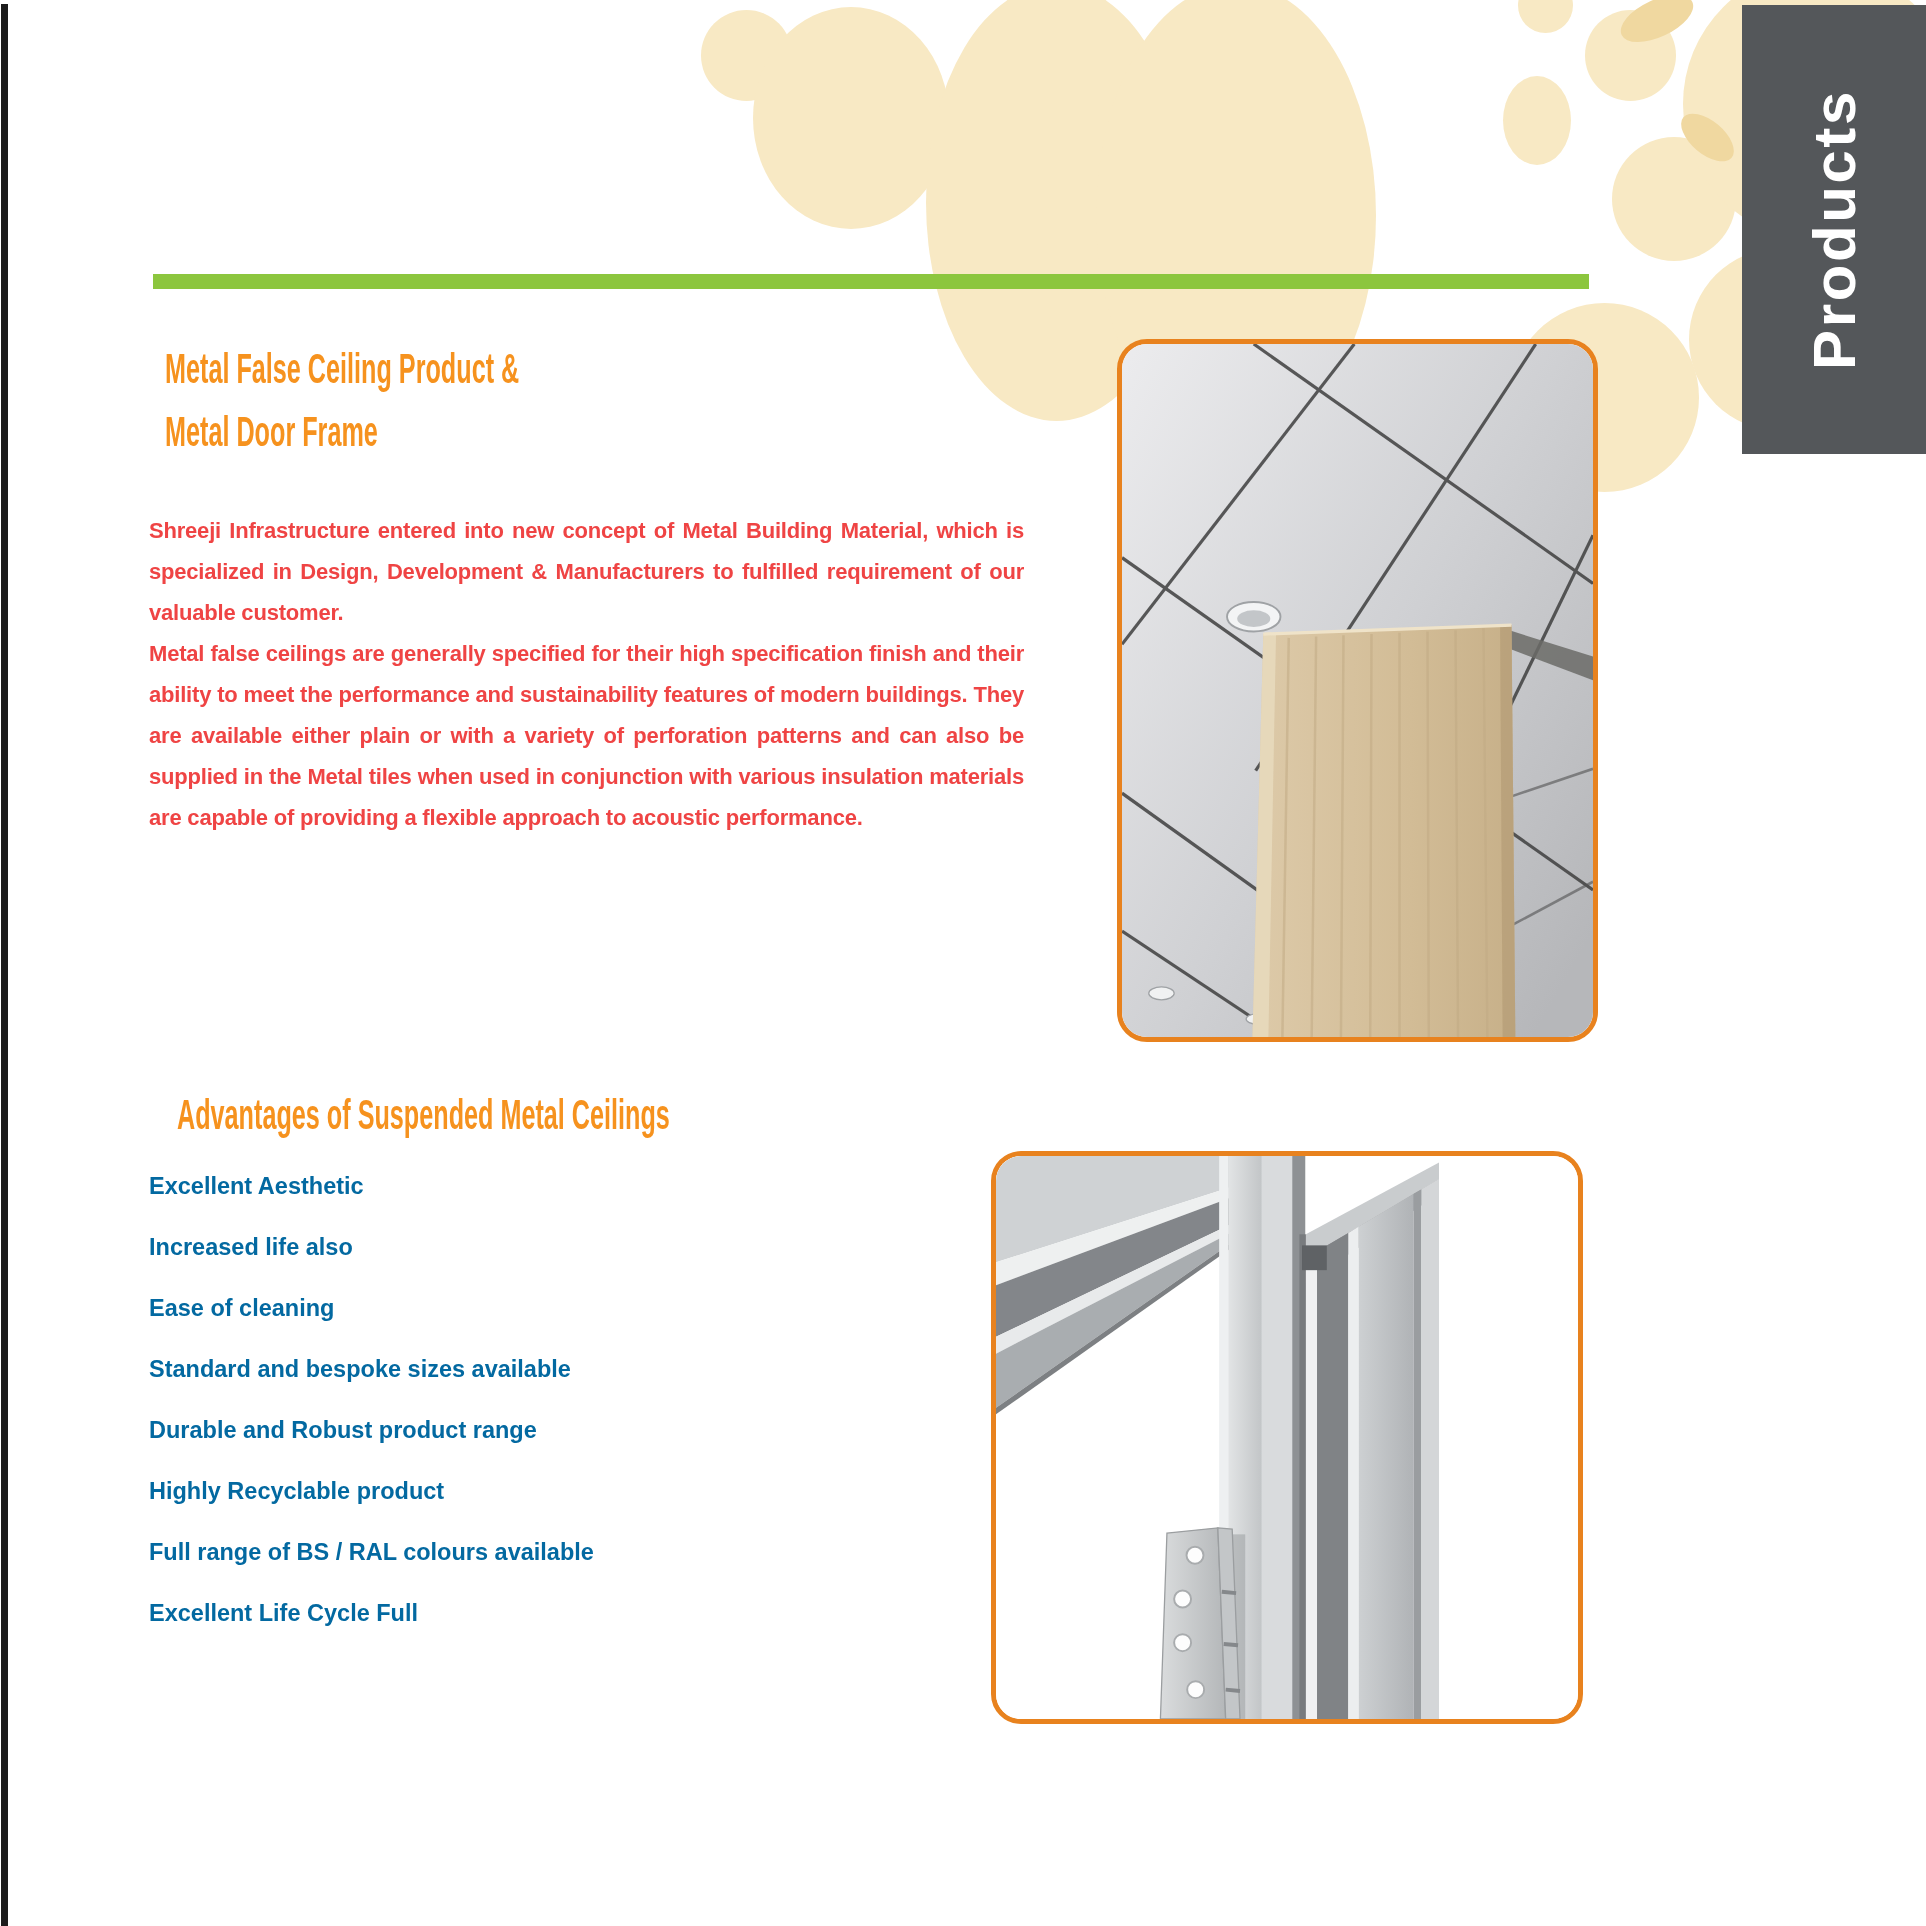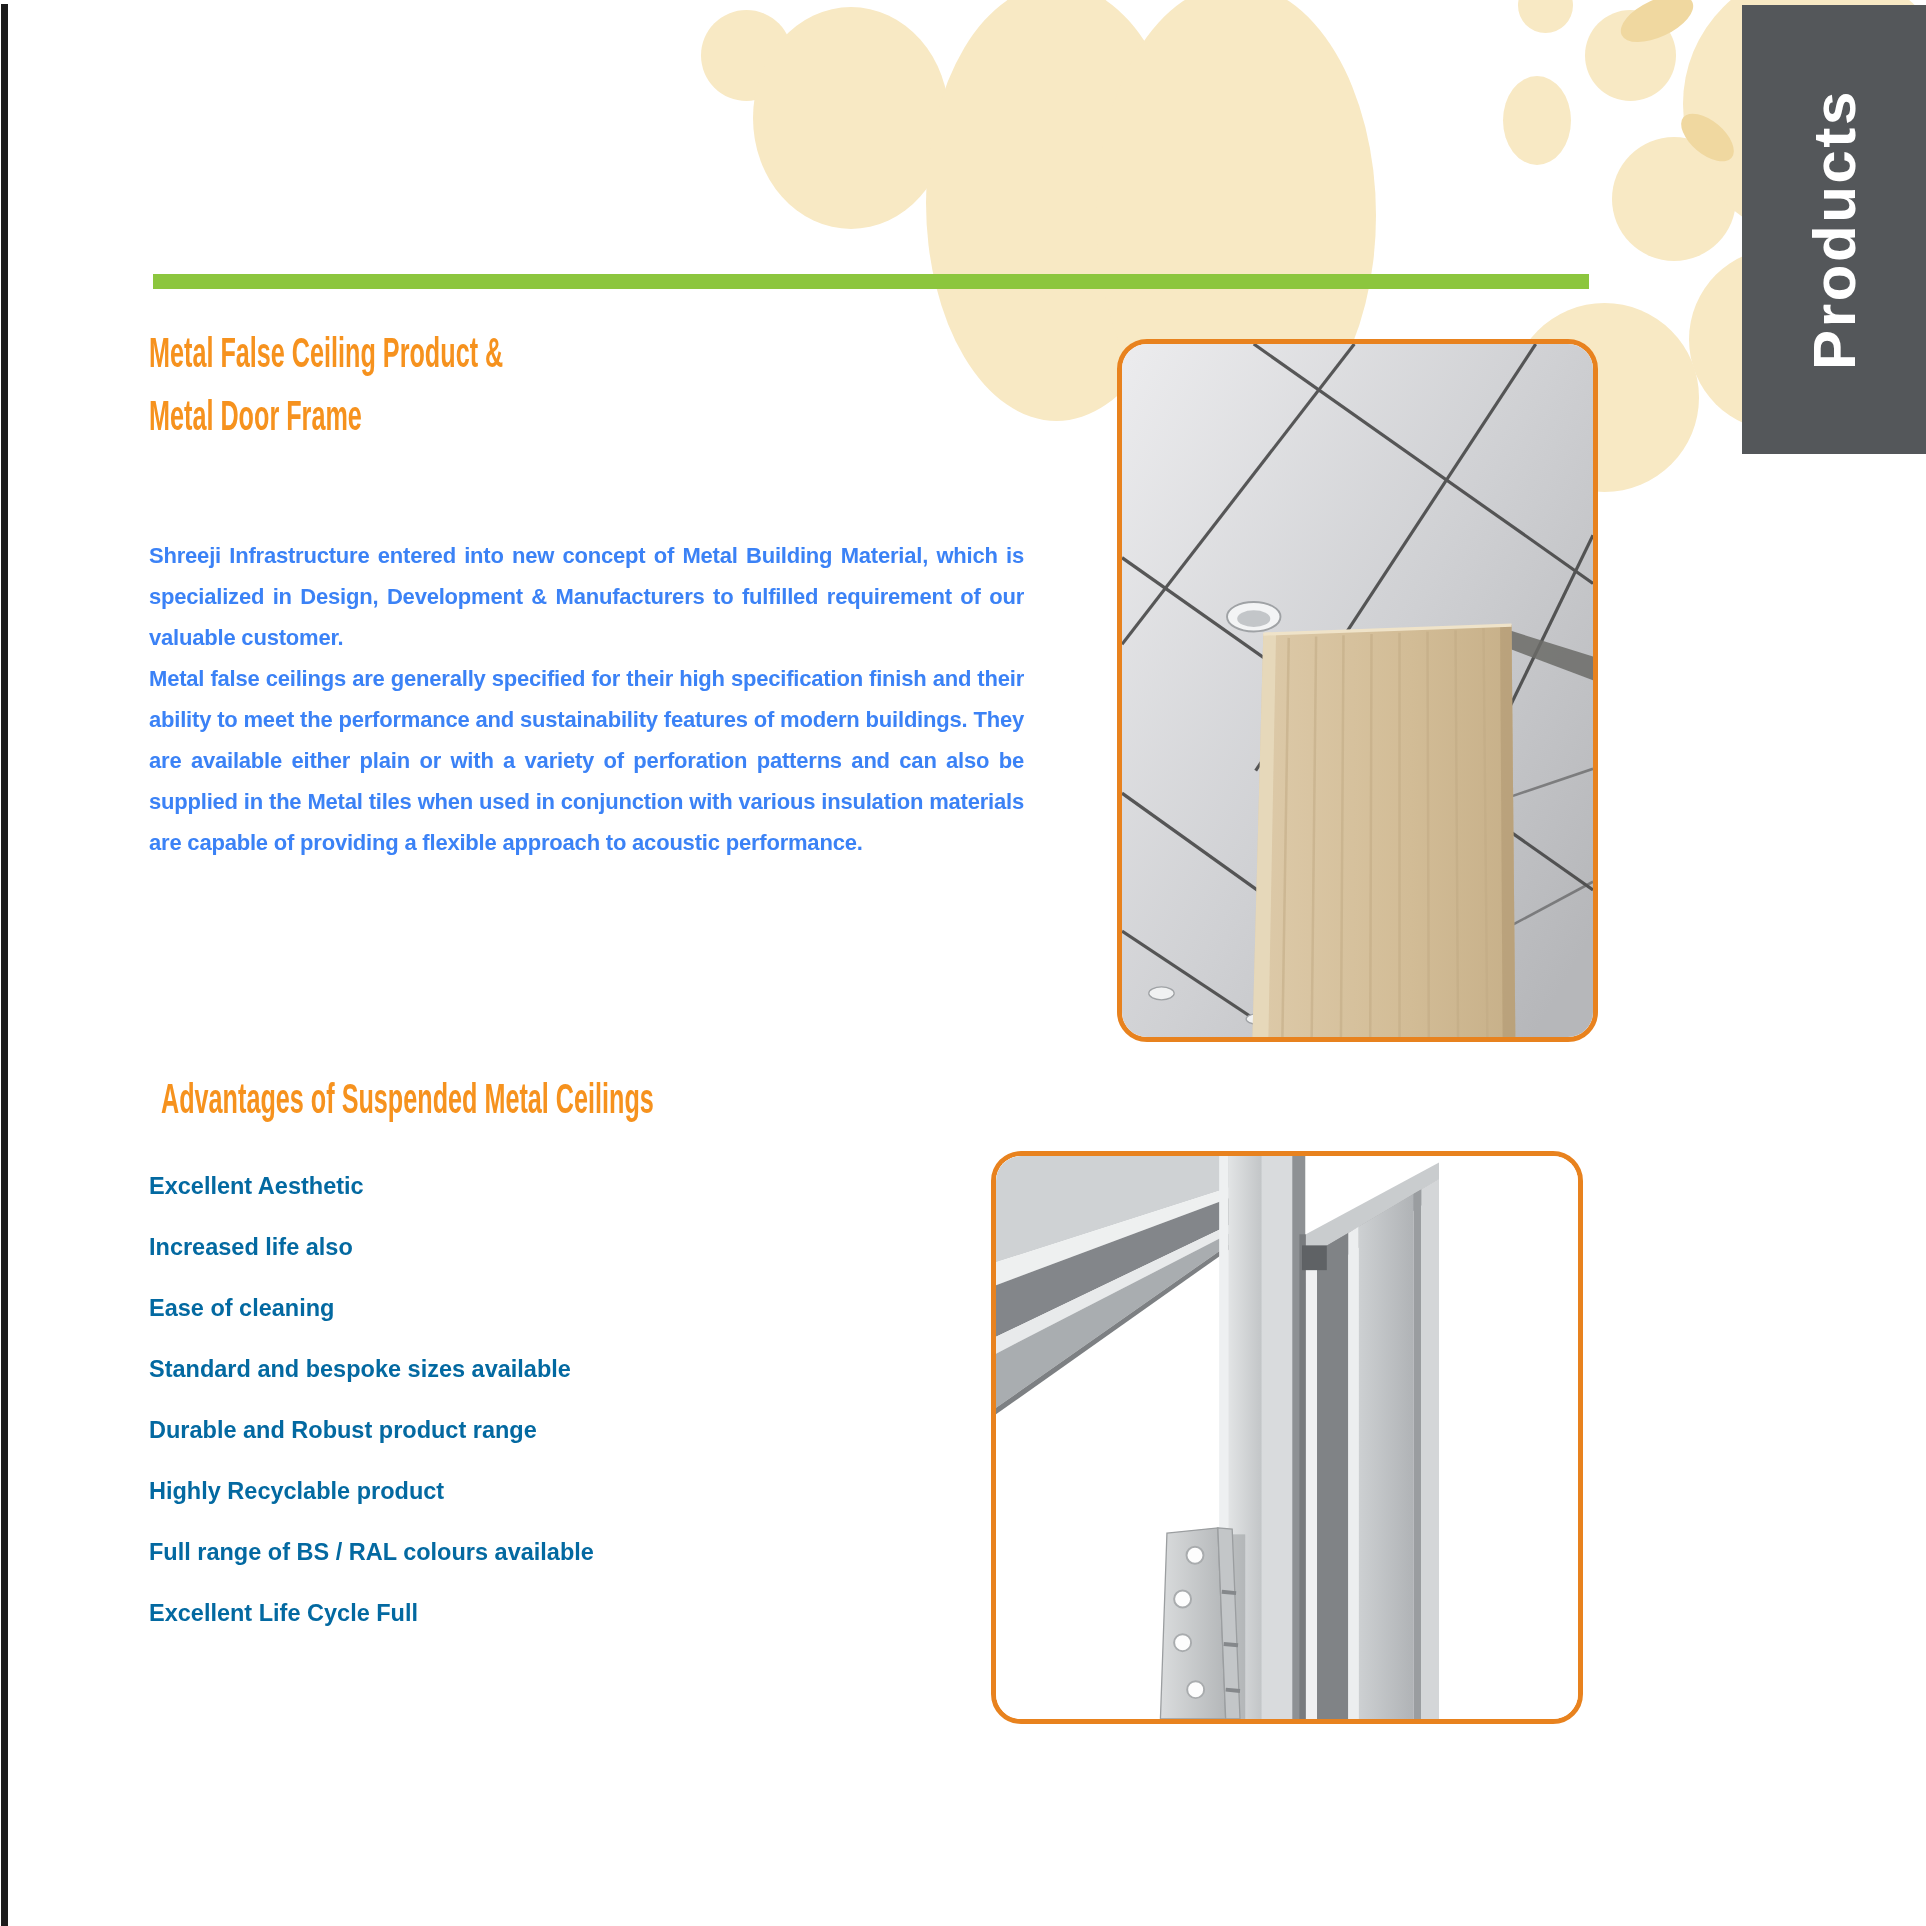--- a/index.html
+++ b/index.html
@@ -24,29 +24,29 @@
   .side-tab{
     position:absolute;left:1742px;top:5.2px;width:185px;height:449px;background:#54575A;z-index:3;
     display:flex;align-items:center;justify-content:center;
   }
   .side-tab-label{
     transform:rotate(-90deg);white-space:nowrap;color:#ffffff;
     font-size:60px;font-weight:bold;letter-spacing:2.6px;
   }
 
   
-  .h-orange{position:absolute;z-index:2;color:#F6921E;font-weight:800;margin:0;}
+  .h-orange{position:absolute;z-index:2;color:#F6921E;font-weight:800;margin:16px;}
   .h-orange .squeeze{display:inline-block;transform:scaleX(0.60);transform-origin:0 50%;white-space:nowrap;}
   .h1{left:149px;top:321px;font-size:42px;line-height:63px;}
   .h2{left:161px;top:1073px;font-size:42px;line-height:52px;}
 
   
   .body-copy{
-    position:absolute;left:149px;top:535px;width:875px;z-index:2;
-    color:#3b82f6;font-size:22px;font-weight:bold;line-height:41px;
+    position:absolute;left:149px;top:510px;width:875px;z-index:2;
+    color:#ef4444;font-size:22px;font-weight:bold;line-height:41px;
     text-align:justify;letter-spacing:-0.2px;
   }
   .body-copy p{margin:0;}
 
   
   .adv-list{
     position:absolute;left:149px;top:1156px;z-index:2;margin:0;padding:0;list-style:none;
     color:#0369a1;font-size:23.5px;font-weight:bold;
   }
   .adv-list li{height:61px;line-height:61px;}

